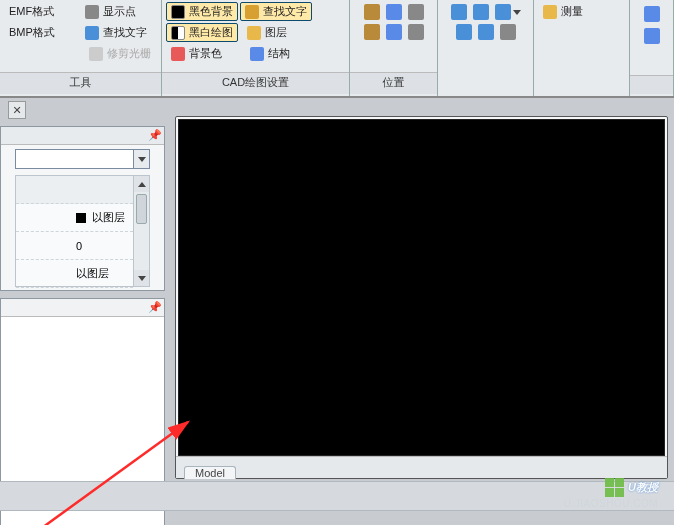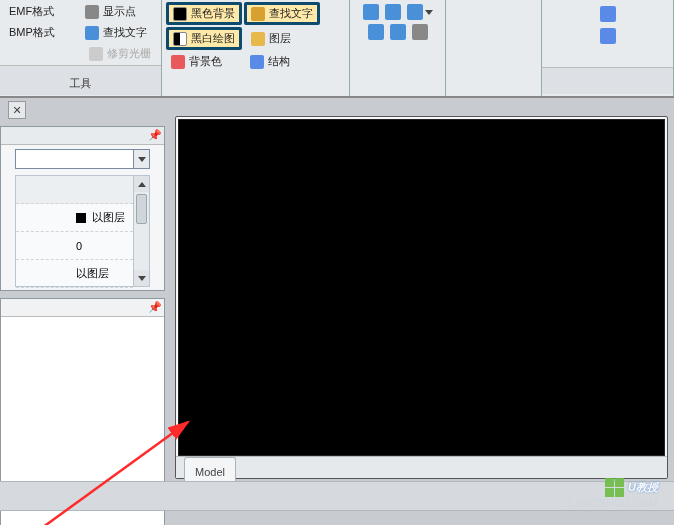--- a/index.html
+++ b/index.html
@@ -1,22 +1,22 @@
 <!DOCTYPE html>
 <html><head>
 <meta charset="utf-8">
 <style>
 * { box-sizing: border-box; margin: 0; padding: 0; font-family: "Microsoft YaHei", Arial, sans-serif; font-size: 11px; }
 body { width: 674px; height: 525px; background: #c8ccd0; overflow: hidden; position: relative; }
 .ribbon { display: flex; background: #e8ebee; border-bottom: 2px solid #888; height: 98px; }
 .ribbon-group { border-right: 1px solid #9aa; display: flex; flex-direction: column; justify-content: space-between; padding: 2px 4px 0 4px; }
 .ribbon-group-body { display: flex; flex-direction: column; gap: 2px; flex: 1; }
-.ribbon-group-label { text-align: center; color: #333; padding: 10px 0 4px; background: #dde1e5; margin: 2px -4px; border-top: 1px solid #bbb; }
+.ribbon-group-label { text-align: center; color: #333; padding: 2px 0 4px; background: #dde1e5; margin: 2px -4px; border-top: 1px solid #bbb; }
 .rbtn { display: flex; align-items: center; gap: 4px; padding: 1px 4px; border: 1px solid transparent; border-radius: 2px; white-space: nowrap; color: #222; }
-.rbtn.hl { background: #ffe9a8; border: 3px solid #0c4a6e; }
+.rbtn.hl { background: #ffe9a8; border: 1px solid #0c4a6e; }
 .ico { width: 16px; height: 16px; display: inline-block; background: #888; border-radius: 2px; }
 .ico-sm { width: 14px; height: 14px; }
 .ribbon-row { display: flex; gap: 2px; }
 .below-ribbon { position: relative; background: #c8ccd0; height: calc(100% - 98px); }
 .close-tab { position: absolute; left: 8px; top: 3px; width: 18px; height: 18px; background: #e6e9ec; border: 1px solid #999; display: flex; align-items: center; justify-content: center; color: #444; }
 .panel1 { position: absolute; left: 0; top: 28px; width: 165px; height: 165px; background: #f5f6f7; border: 1px solid #8e98a2; }
 .panel-head { display: flex; justify-content: flex-end; align-items: center; height: 18px; background: #e8ebee; border-bottom: 1px solid #bbb; padding: 0 2px; gap: 3px; }
 .panel-head-btn { width: 14px; height: 14px; display: flex; align-items: center; justify-content: center; }
 .panel-body1 { padding: 4px 14px; }
 .combo { height: 20px; border: 1px solid #7a8aa0; background: #fff; display: flex; }
@@ -30,21 +30,21 @@
 .scrollbar-v { width: 16px; background: #e8ebee; border-left: 1px solid #bcc5ce; display: flex; flex-direction: column; }
 .sb-btn { height: 16px; display: flex; align-items: center; justify-content: center; background: #dfe3e7; }
 .sb-track { flex: 1; position: relative; }
 .sb-thumb { position: absolute; top: 2px; left: 2px; right: 2px; height: 30px; background: #cfd5da; border: 1px solid #9aa; border-radius: 2px; }
 .panel2 { position: absolute; left: 0; top: 200px; width: 165px; height: 240px; background: #fff; border: 1px solid #8e98a2; }
 .panel2-head { height: 18px; background: #f0f2f4; border-bottom: 1px solid #bbb; display: flex; justify-content: flex-end; align-items: center; padding: 0 2px; gap: 3px; }
 .panel2-title { text-align: center; padding: 6px 0; border-bottom: 1px solid #ddd; }
 .canvas-area { position: absolute; left: 175px; top: 18px; right: 6px; bottom: 46px; border: 1px solid #555; border-radius: 2px; background: #f6f7f8; display: flex; flex-direction: column; }
 .canvas-black { flex: 1; background: #000; margin: 2px 2px 0 2px; border: 1px solid #222; }
 .tab-strip { height: 22px; display: flex; align-items: flex-end; padding-left: 8px; background: #e6e9ec; border-top: 1px solid #bbb; }
-.tab { padding: 8px 10px; background: #f3f5f7; border: 1px solid #a8b4be; border-bottom: none; border-radius: 3px 3px 0 0; margin-top: 2px; color: #444; position: relative; top: 8px; }
+.tab { padding: 0 10px; background: #f3f5f7; border: 1px solid #a8b4be; border-bottom: none; border-radius: 3px 3px 0 0; margin-top: 2px; color: #444; position: relative; top: 1px; }
 .bottom-bar { position: absolute; left: 0; right: 0; bottom: 14px; height: 30px; background: #d6dade; border-top: 1px solid #b0b8bf; border-bottom: 1px solid #b0b8bf; }
 .arrow-svg { position: absolute; left: 18px; top: 310px; pointer-events: none; }
 .watermark1 { position: absolute; right: 16px; bottom: 28px; font-size: 20px; font-weight: bold; font-style: italic; color: #fff; text-shadow: 0 0 2px #3a7dd8; display: flex; align-items: center; gap: 4px; opacity: 0.9; }
 .wm-logo { display: flex; gap: 1px; }
 .wm-sq { width: 9px; height: 9px; background: #6dbd45; }
 .watermark2 { position: absolute; right: 16px; bottom: 16px; font-size: 10px; color: #cfd6dc; letter-spacing: 0.5px; }
 .tri-down { width: 0; height: 0; border-left: 4px solid transparent; border-right: 4px solid transparent; border-top: 5px solid #444; }
 .tri-up { width: 0; height: 0; border-left: 4px solid transparent; border-right: 4px solid transparent; border-bottom: 5px solid #444; }
 </style>
 </head>
@@ -108,22 +108,38 @@
         <div class="rbtn">
             <span class="ico ico-sm" style="background:#e85a5a"></span>
             <span>背景色</span>
           </div>
         <div class="rbtn" style="margin-left:16px">
             <span class="ico ico-sm" style="background:#5a8ae8"></span>
             <span>结构</span>
           </div>
       </div>
     </div>
-  </div>
-
+    <div class="ribbon-group-label">CAD绘图设置</div>
+  </div>
+
+  <div class="ribbon-group" style="width:88px">
+    <div class="ribbon-group-body" style="gap:4px;padding-top:2px">
+      <div class="ribbon-row" style="gap:6px;justify-content:center">
+        <span class="ico" style="background:#b88a3a"></span>
+        <span class="ico" style="background:#5a8ae8"></span>
+        <span class="ico" style="background:#888"></span>
+      </div>
+      <div class="ribbon-row" style="gap:6px;justify-content:center">
+        <span class="ico" style="background:#b88a3a"></span>
+        <span class="ico" style="background:#5a8ae8"></span>
+        <span class="ico" style="background:#888"></span>
+      </div>
+    </div>
+    <div class="ribbon-group-label">位置</div>
+  </div>
 
   <div class="ribbon-group" style="width:96px">
     <div class="ribbon-group-body" style="gap:4px;padding-top:2px">
       <div class="ribbon-row" style="gap:6px;justify-content:center">
         <span class="ico" style="background:#4a90d9"></span>
         <span class="ico" style="background:#4a90d9"></span>
         <div style="display:flex;align-items:center">
             <span class="ico" style="background:#4a90d9"></span>
             <span class="tri-down" style="margin-left:2px"></span>
           </div>
@@ -131,20 +147,24 @@
       <div class="ribbon-row" style="gap:6px;justify-content:center">
         <span class="ico" style="background:#4a90d9"></span>
         <span class="ico" style="background:#4a90d9"></span>
         <span class="ico" style="background:#888"></span>
       </div>
     </div>
   </div>
 
   <div class="ribbon-group" style="width:96px">
     <div class="ribbon-group-body">
+      <div class="rbtn">
+          <span class="ico ico-sm" style="background:#e8b84a"></span>
+          <span>测量</span>
+        </div>
     </div>
   </div>
 
   <div class="ribbon-group" style="flex:1">
     <div class="ribbon-group-body" style="gap:6px;padding-top:4px;align-items:center">
       <span class="ico" style="background:#5a8ae8"></span>
       <span class="ico" style="background:#5a8ae8"></span>
     </div>
     <div class="ribbon-group-label">&nbsp;</div>
   </div>

